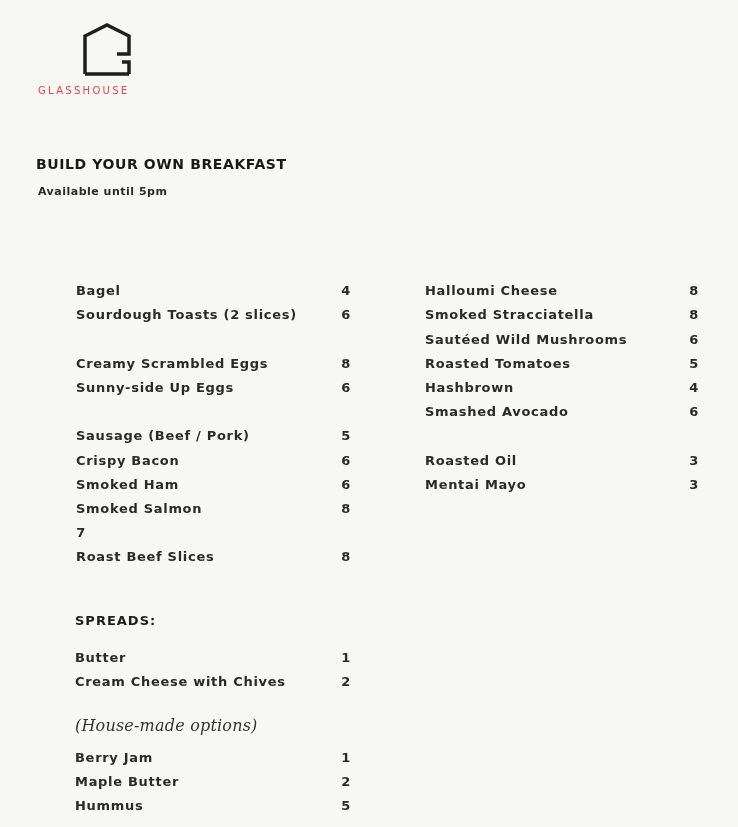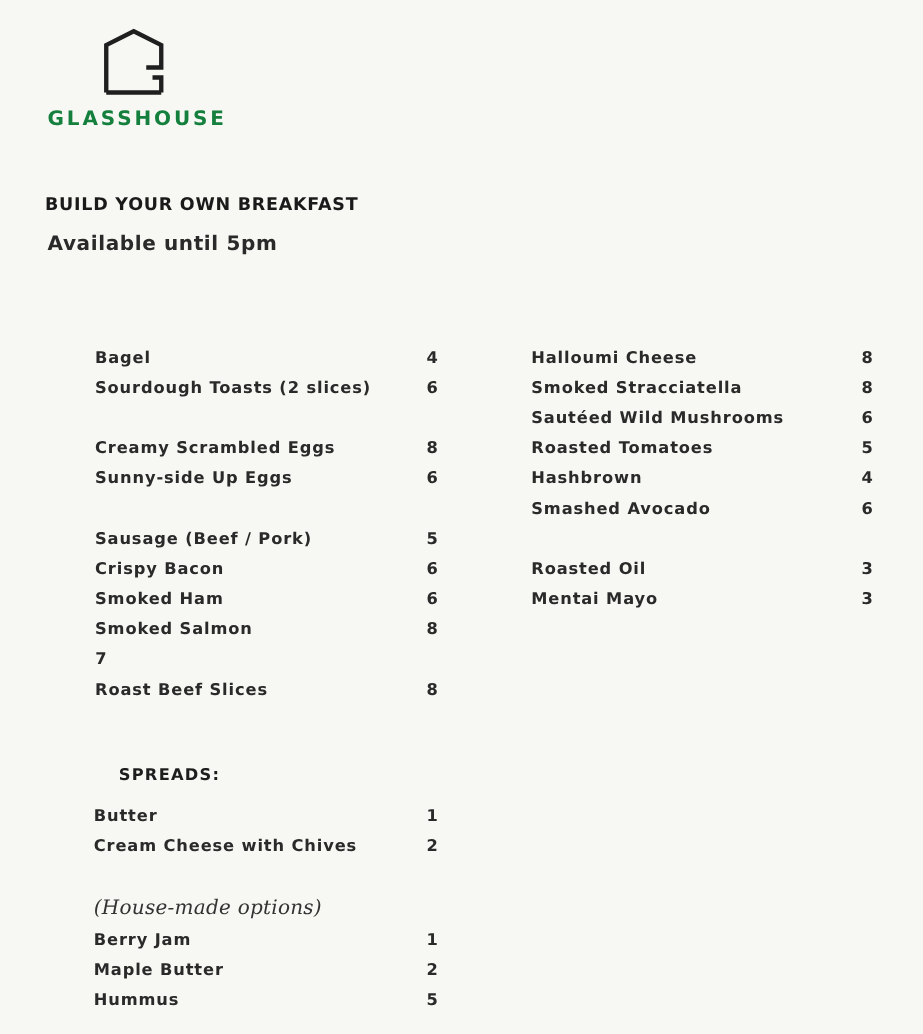--- a/index.html
+++ b/index.html
@@ -16,52 +16,51 @@
     .logo {
       position: absolute; left: 38px; top: 22px;
       width: 140px;
     }
     .logo-mark {
       position: absolute; left: 44px; top: 0;
       width: 50px; height: 54px;
     }
     .logo-word {
       position: absolute; left: 0; top: 63px;
-      font-size: 16px; letter-spacing: 2.3px; font-weight: bold;
-      color: #15803d; white-space: nowrap;
+      font-size: 10px; letter-spacing: 2.3px; font-weight: normal;
+      color: #ef4444; white-space: nowrap;
     }
     .title {
       position: absolute; left: 36px; top: 156px;
       font-size: 14px; letter-spacing: 0.6px; color: #1a1a1a;
       white-space: nowrap;
     }
     .subtitle {
       position: absolute; left: 38px; top: 185px;
-      font-size: 16px; font-weight: bold; letter-spacing: 0.5px; color: #2a2a2a;
+      font-size: 11px; font-weight: bold; letter-spacing: 0.5px; color: #2a2a2a;
     }
     .col {
       position: absolute;
     }
     .col-left { left: 76px; top: 274px; width: 275px; }
     .col-right { left: 425px; top: 274px; width: 274px; }
     .row {
-      display: flex; justify-content: space-between; align-items: center;
+      display: flex; justify-content: space-between; align-items: flex-end;
       height: 24.2px;
       font-size: 13px; font-weight: bold; letter-spacing: 0.7px; color: #2a2a2a;
       white-space: nowrap;
     }
     .row .price { width: 10px; text-align: center; }
     .gap { height: 24.2px; }
     .spreads {
       position: absolute; left: 75px; top: 613px; width: 276px;
     }
     .spreads-heading {
       font-size: 13px; font-weight: bold; letter-spacing: 1px; color: #1d1d1d;
       height: 28px;
-      margin-left: 20px;
     }
     .note {
       font-family: "DejaVu Serif", serif; font-style: italic;
       font-size: 16px; color: #333; height: 24px;
       letter-spacing: 0.2px;
     }
   </style>
 </head>
 <body>
 

